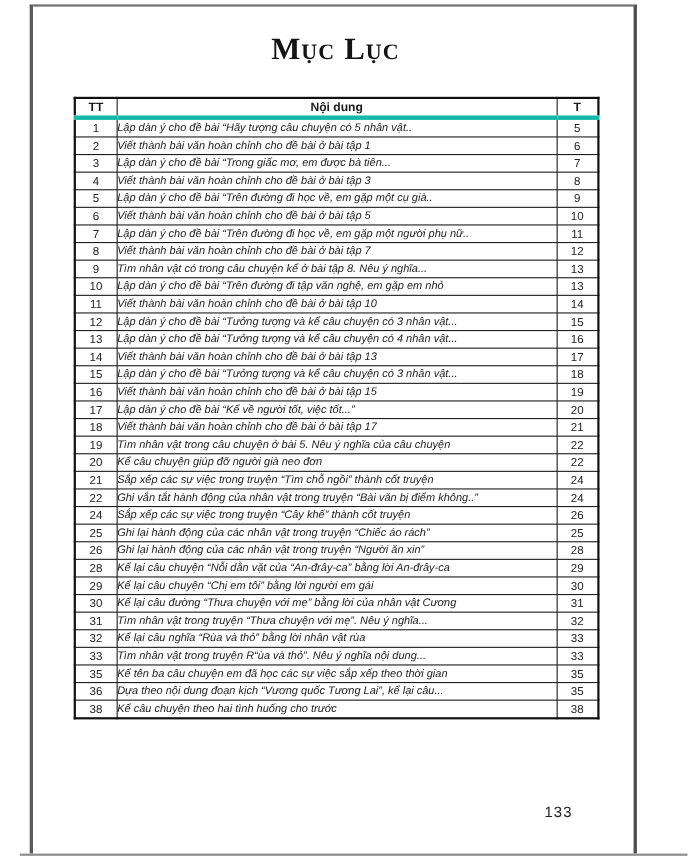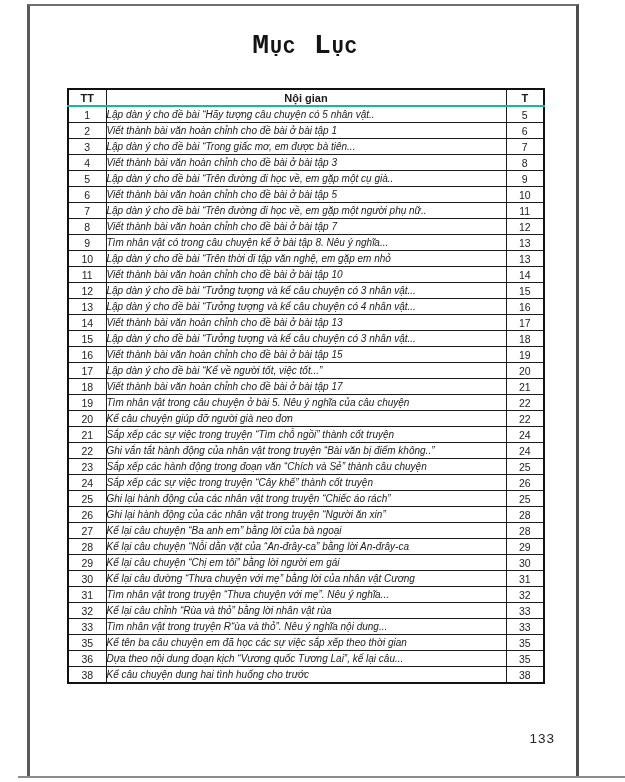--- a/index.html
+++ b/index.html
@@ -26,21 +26,21 @@
     left: 18px; top: 776px;
     width: 607px; height: 2px;
     background: #8c8c8c;
   }
   .page-title {
     position: absolute;
     left: 67px; top: 30px;
     width: 476px;
     margin: 0;
     text-align: center;
-    font-family: Liberation Mono, monospace;
+    font-family: Liberation Serif, serif;
     font-weight: bold;
     font-variant: small-caps;
     font-size: 28px;
     letter-spacing: 1px;
     color: #141414;
   }
   table.toc {
     position: absolute;
     left: 67px; top: 88px;
     width: 476px;
@@ -56,21 +56,21 @@
     height: 15px;
     padding: 0;
     overflow: hidden;
     white-space: nowrap;
     vertical-align: middle;
   }
   table.toc th {
     font-size: 11px;
     font-weight: bold;
     text-align: center;
-    border-bottom: 2px solid #14b8a6;
+    border-bottom: 4px solid #14b8a6;
     margin-top: 12px;
   }
   td.c-tt, td.c-page {
     font-size: 10.5px;
     text-align: center;
     color: #222222;
   }
   td.c-body {
     font-size: 10px;
     font-style: italic;
@@ -78,21 +78,21 @@
     color: #1b1b1b;
   }
   th.c-tt   { border-right: 2px solid #111111; }
   th.c-page { border-left: 2px solid #111111; }
   td.c-tt   { border-right: 2px solid #111111; }
   td.c-page { border-left: 2px solid #111111; }
   .page-number {
     position: absolute;
     left: 495px; top: 731px;
     width: 60px;
-    text-align: right;
+    text-align: left;
     font-size: 13.5px;
     letter-spacing: 1px;
     color: #242424;
   }
 </style>
 </head>
 <body>
 
 <div class="scan-frame"></div>
 <div class="scan-bottom-line"></div>
@@ -101,21 +101,21 @@
 
 <table class="toc">
   <colgroup>
     <col class="c-tt">
       <col class="c-body">
       <col class="c-page">
   </colgroup>
   <thead>
     <tr>
       <th class="c-tt">TT</th>
-      <th class="c-body">Nội gian</th>
+      <th class="c-body">Nội dung</th>
       <th class="c-page">T</th>
     </tr>
   </thead>
   <tbody id="toc-body">
   <tr>
     <td class="c-tt">1</td>
     <td class="c-body">Lập dàn ý cho đề bài “Hãy tượng câu chuyện có 5 nhân vật..</td>
     <td class="c-page">5</td>
   </tr>
 
@@ -162,21 +162,21 @@
   </tr>
 
   <tr>
     <td class="c-tt">9</td>
     <td class="c-body">Tìm nhân vật có trong câu chuyện kể ở bài tập 8. Nêu ý nghĩa...</td>
     <td class="c-page">13</td>
   </tr>
 
   <tr>
     <td class="c-tt">10</td>
-    <td class="c-body">Lập dàn ý cho đề bài “Trên thời đi tập văn nghệ, em gặp em nhỏ</td>
+    <td class="c-body">Lập dàn ý cho đề bài “Trên đường đi tập văn nghệ, em gặp em nhỏ</td>
     <td class="c-page">13</td>
   </tr>
 
   <tr>
     <td class="c-tt">11</td>
     <td class="c-body">Viết thành bài văn hoàn chỉnh cho đề bài ở bài tập 10</td>
     <td class="c-page">14</td>
   </tr>
 
   <tr>
@@ -238,49 +238,39 @@
     <td class="c-body">Sắp xếp các sự việc trong truyện “Tìm chỗ ngồi” thành cốt truyện</td>
     <td class="c-page">24</td>
   </tr>
 
   <tr>
     <td class="c-tt">22</td>
     <td class="c-body">Ghi vắn tắt hành động của nhân vật trong truyện “Bài văn bị điểm không..”</td>
     <td class="c-page">24</td>
   </tr>
 
-  <tr>
-    <td class="c-tt">23</td>
-    <td class="c-body">Sắp xếp các hành động trong đoạn văn “Chích và Sẻ” thành câu chuyện</td>
-    <td class="c-page">25</td>
-  </tr>
 
   <tr>
     <td class="c-tt">24</td>
     <td class="c-body">Sắp xếp các sự việc trong truyện “Cây khế” thành cốt truyện</td>
     <td class="c-page">26</td>
   </tr>
 
   <tr>
     <td class="c-tt">25</td>
     <td class="c-body">Ghi lại hành động của các nhân vật trong truyện “Chiếc áo rách”</td>
     <td class="c-page">25</td>
   </tr>
 
   <tr>
     <td class="c-tt">26</td>
     <td class="c-body">Ghi lại hành động của các nhân vật trong truyện “Người ăn xin”</td>
     <td class="c-page">28</td>
   </tr>
 
-  <tr>
-    <td class="c-tt">27</td>
-    <td class="c-body">Kể lại câu chuyện “Ba anh em” bằng lời của bà ngoại</td>
-    <td class="c-page">28</td>
-  </tr>
 
   <tr>
     <td class="c-tt">28</td>
     <td class="c-body">Kể lại câu chuyện “Nỗi dằn vặt của “An-đrây-ca” bằng lời An-đrây-ca</td>
     <td class="c-page">29</td>
   </tr>
 
   <tr>
     <td class="c-tt">29</td>
     <td class="c-body">Kể lại câu chuyện “Chị em tôi” bằng lời người em gái</td>
@@ -294,21 +284,21 @@
   </tr>
 
   <tr>
     <td class="c-tt">31</td>
     <td class="c-body">Tìm nhân vật trong truyện “Thưa chuyện với mẹ”. Nêu ý nghĩa...</td>
     <td class="c-page">32</td>
   </tr>
 
   <tr>
     <td class="c-tt">32</td>
-    <td class="c-body">Kể lại câu chỉnh “Rùa và thỏ” bằng lời nhân vật rùa</td>
+    <td class="c-body">Kể lại câu nghĩa “Rùa và thỏ” bằng lời nhân vật rùa</td>
     <td class="c-page">33</td>
   </tr>
 
   <tr>
     <td class="c-tt">33</td>
     <td class="c-body">Tìm nhân vật trong truyện R“ùa và thỏ”. Nêu ý nghĩa nội dung...</td>
     <td class="c-page">33</td>
   </tr>
 
 
@@ -320,19 +310,19 @@
 
   <tr>
     <td class="c-tt">36</td>
     <td class="c-body">Dựa theo nội dung đoạn kịch “Vương quốc Tương Lai”, kể lại câu...</td>
     <td class="c-page">35</td>
   </tr>
 
 
   <tr>
     <td class="c-tt">38</td>
-    <td class="c-body">Kể câu chuyện dung hai tình huống cho trước</td>
+    <td class="c-body">Kể câu chuyện theo hai tình huống cho trước</td>
     <td class="c-page">38</td>
   </tr>
 </tbody>
 </table>
 
 <div class="page-number">133</div>
 
 </body></html>

